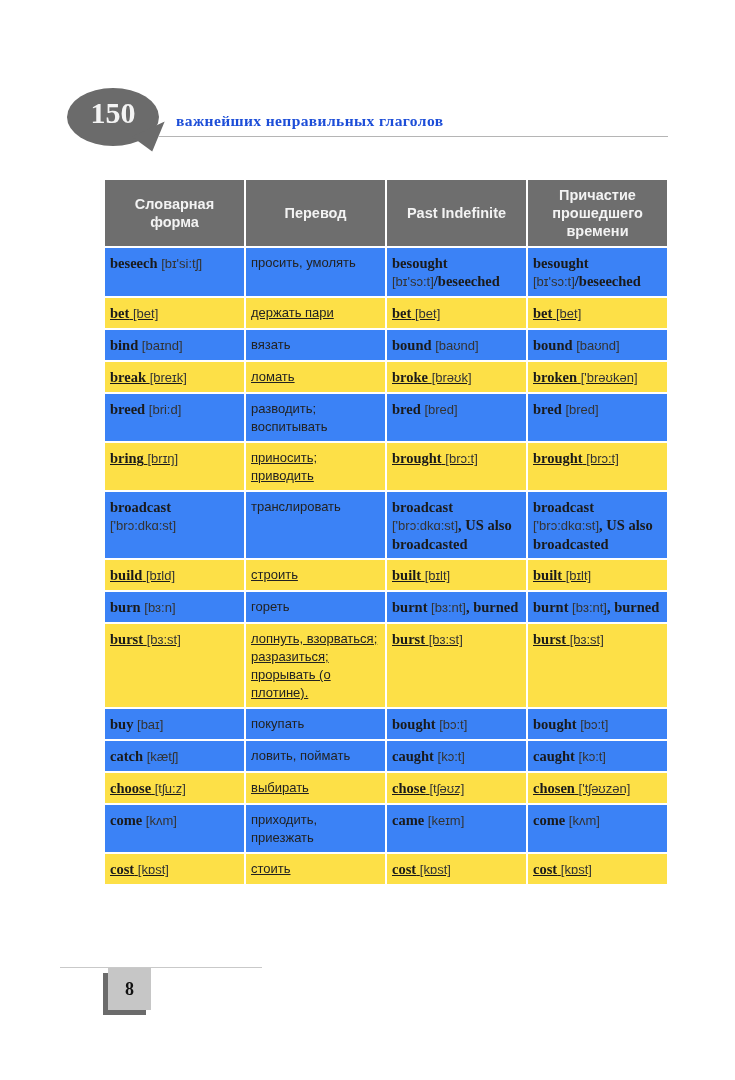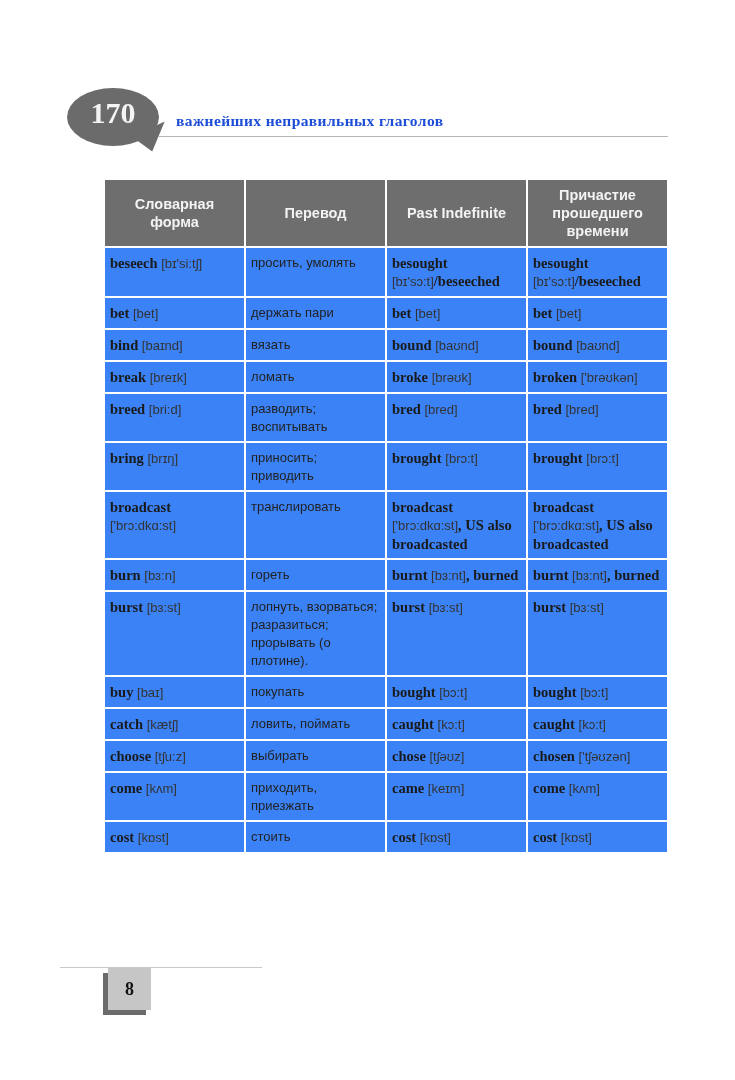--- a/index.html
+++ b/index.html
@@ -37,42 +37,42 @@
   table.verbs col.c4 { width: 139px; }
   th {
     background: #6e6e6e; color: #f3f3f3; font-family: "Liberation Sans", sans-serif;
     font-weight: bold; font-size: 14.5px; line-height: 18px; height: 66px; padding: 0 4px;
     text-align: center; vertical-align: middle; border-bottom: 2px solid #ffffff;
   }
   td {
     font-size: 14.5px; line-height: 18px; padding: 6px 5px 5px 5px; vertical-align: top;
     border-bottom: 2px solid #ffffff; text-align: left;
   }
-  tr.shaded td { background: #3b82f6; }
+  tr.shaded td { background: #fde047; text-decoration: underline; }
   tr.plain td { background: #3b82f6; }
   td.tr { font-family: "Liberation Sans", sans-serif; font-size: 13px; color: #222; }
   .w { font-weight: bold; }
   .ph { font-family: "Liberation Sans", sans-serif; font-size: 13px; color: #333; }
   .footer-rule {
     position: absolute; left: 60px; top: 967px; width: 202px; height: 1px; background: #c9c9c9;
   }
   .page-shadow {
     position: absolute; left: 103px; top: 973px; width: 43px; height: 42px; background: #6b6b6b;
   }
   .page-box {
     position: absolute; left: 108px; top: 968px; width: 43px; height: 42px; background: #c6c6c6;
     text-align: center; line-height: 42px; font-family: "Liberation Serif", serif; font-weight: bold; font-size: 18px; color: #111;
   }
 </style>
 </head>
 <body>
 
 <div class="bubble"></div>
 <div class="bubble-tail"></div>
-<div class="bubble-num">170</div>
+<div class="bubble-num">150</div>
 <div class="header-title">важнейших неправильных глаголов</div>
 <div class="header-rule"></div>
 
 <table class="verbs">
   <colgroup>
       <col class="c1">
       <col class="c2">
       <col class="c3">
       <col class="c4">
     </colgroup>
@@ -120,20 +120,26 @@
         <td class="tr">приносить; приводить</td>
         <td><span class="w">brought</span> <span class="ph">[brɔ:t]</span></td>
         <td><span class="w">brought</span> <span class="ph">[brɔ:t]</span></td>
       </tr>
       <tr class="plain">
         <td><span class="w">broadcast</span> <span class="ph">['brɔ:dkɑ:st]</span></td>
         <td class="tr">транслировать</td>
         <td><span class="w">broadcast</span> <span class="ph">['brɔ:dkɑ:st]</span><span class="w">, US also broadcasted</span></td>
         <td><span class="w">broadcast</span> <span class="ph">['brɔ:dkɑ:st]</span><span class="w">, US also broadcasted</span></td>
       </tr>
+      <tr class="shaded">
+        <td><span class="w">build</span> <span class="ph">[bɪld]</span></td>
+        <td class="tr">строить</td>
+        <td><span class="w">built</span> <span class="ph">[bɪlt]</span></td>
+        <td><span class="w">built</span> <span class="ph">[bɪlt]</span></td>
+      </tr>
       <tr class="plain">
         <td><span class="w">burn</span> <span class="ph">[bɜ:n]</span></td>
         <td class="tr">гореть</td>
         <td><span class="w">burnt</span> <span class="ph">[bɜ:nt]</span><span class="w">, burned</span></td>
         <td><span class="w">burnt</span> <span class="ph">[bɜ:nt]</span><span class="w">, burned</span></td>
       </tr>
       <tr class="shaded">
         <td><span class="w">burst</span> <span class="ph">[bɜ:st]</span></td>
         <td class="tr">лопнуть, взорваться; разразиться; прорывать (о плотине).</td>
         <td><span class="w">burst</span> <span class="ph">[bɜ:st]</span></td>

